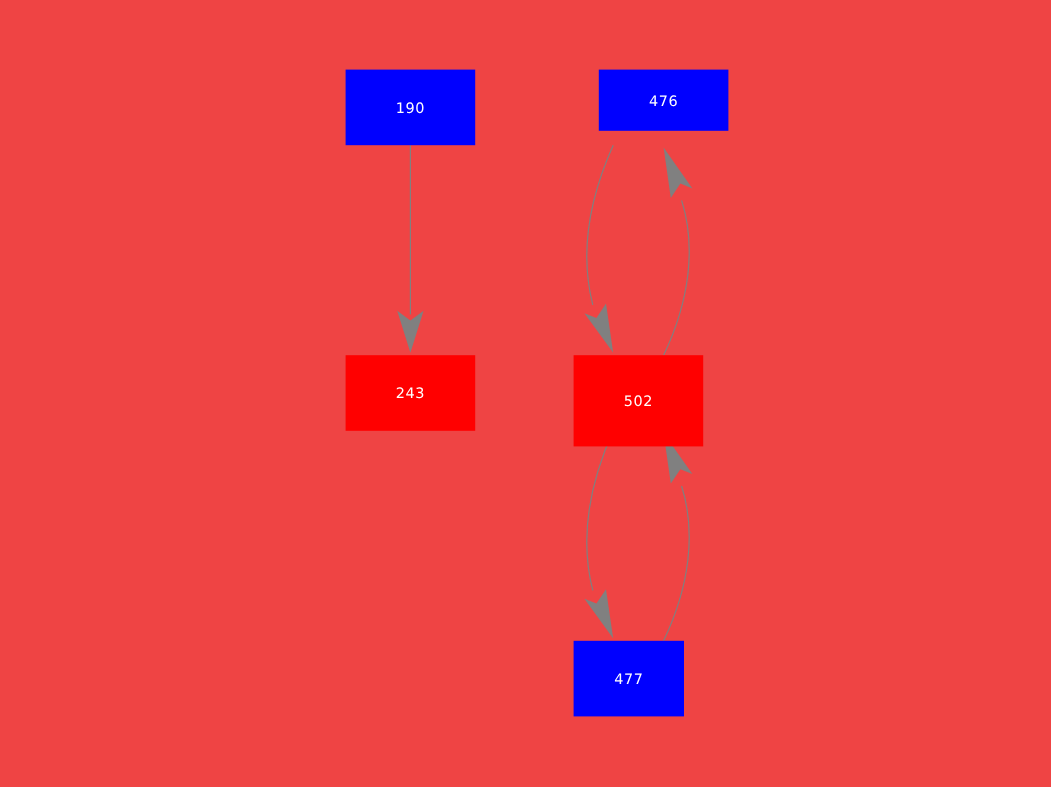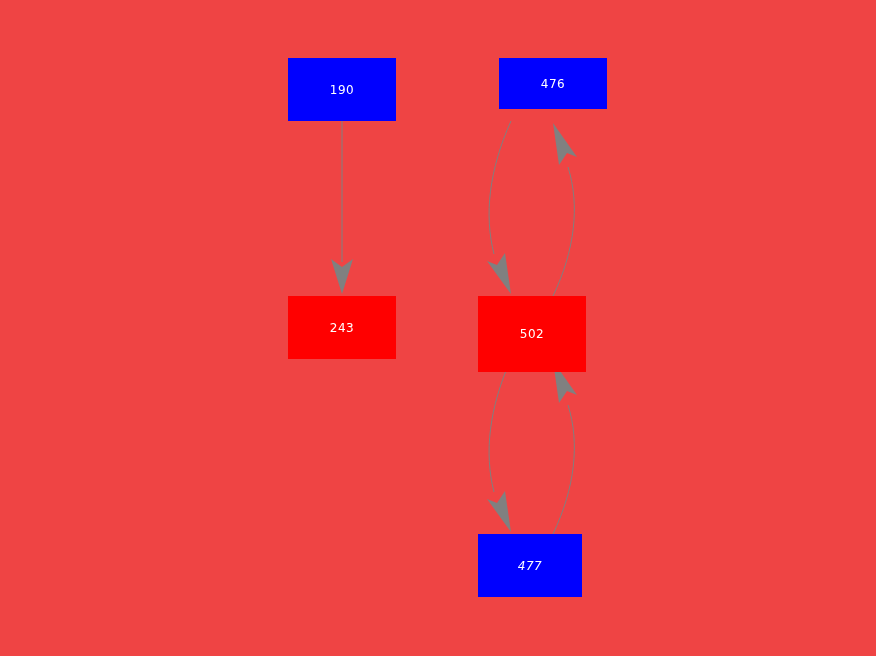--- a/index.html
+++ b/index.html
@@ -85,17 +85,17 @@
   </div>
 
   <div class="graph-node" style="left:499px; top:58px; width:108px; height:51px; background:#0000ff;">
     <span class="node-label">476</span>
   </div>
 
   <div class="graph-node" style="left:478px; top:296px; width:108px; height:76px; background:#ff0000;">
     <span class="node-label">502</span>
   </div>
 
-  <div class="graph-node" style="left:478px; top:534px; width:104px; height:63px; background:#0000ff;font-style:italic;">
+  <div class="graph-node" style="left:478px; top:534px; width:92px; height:63px; background:#0000ff;">
     <span class="node-label">477</span>
   </div>
 
 </div>
 
 </body></html>

